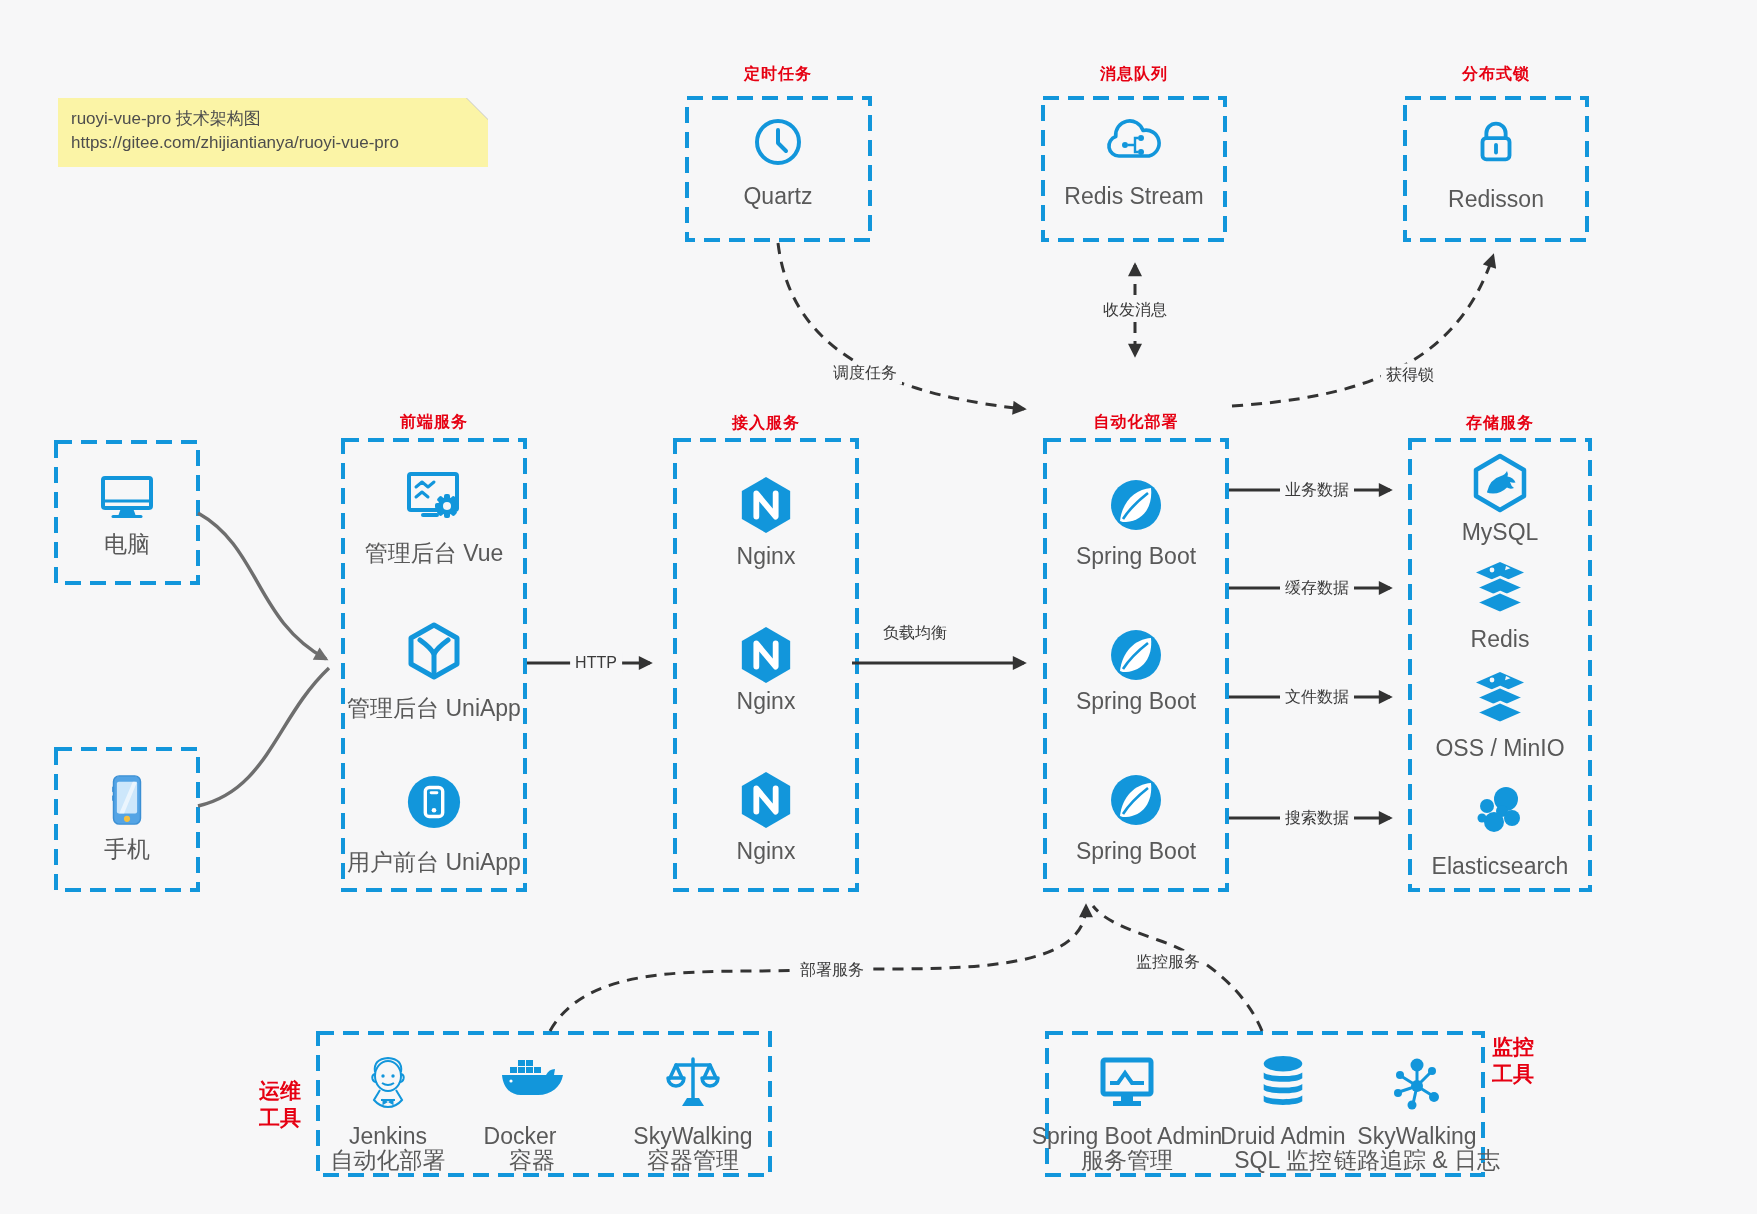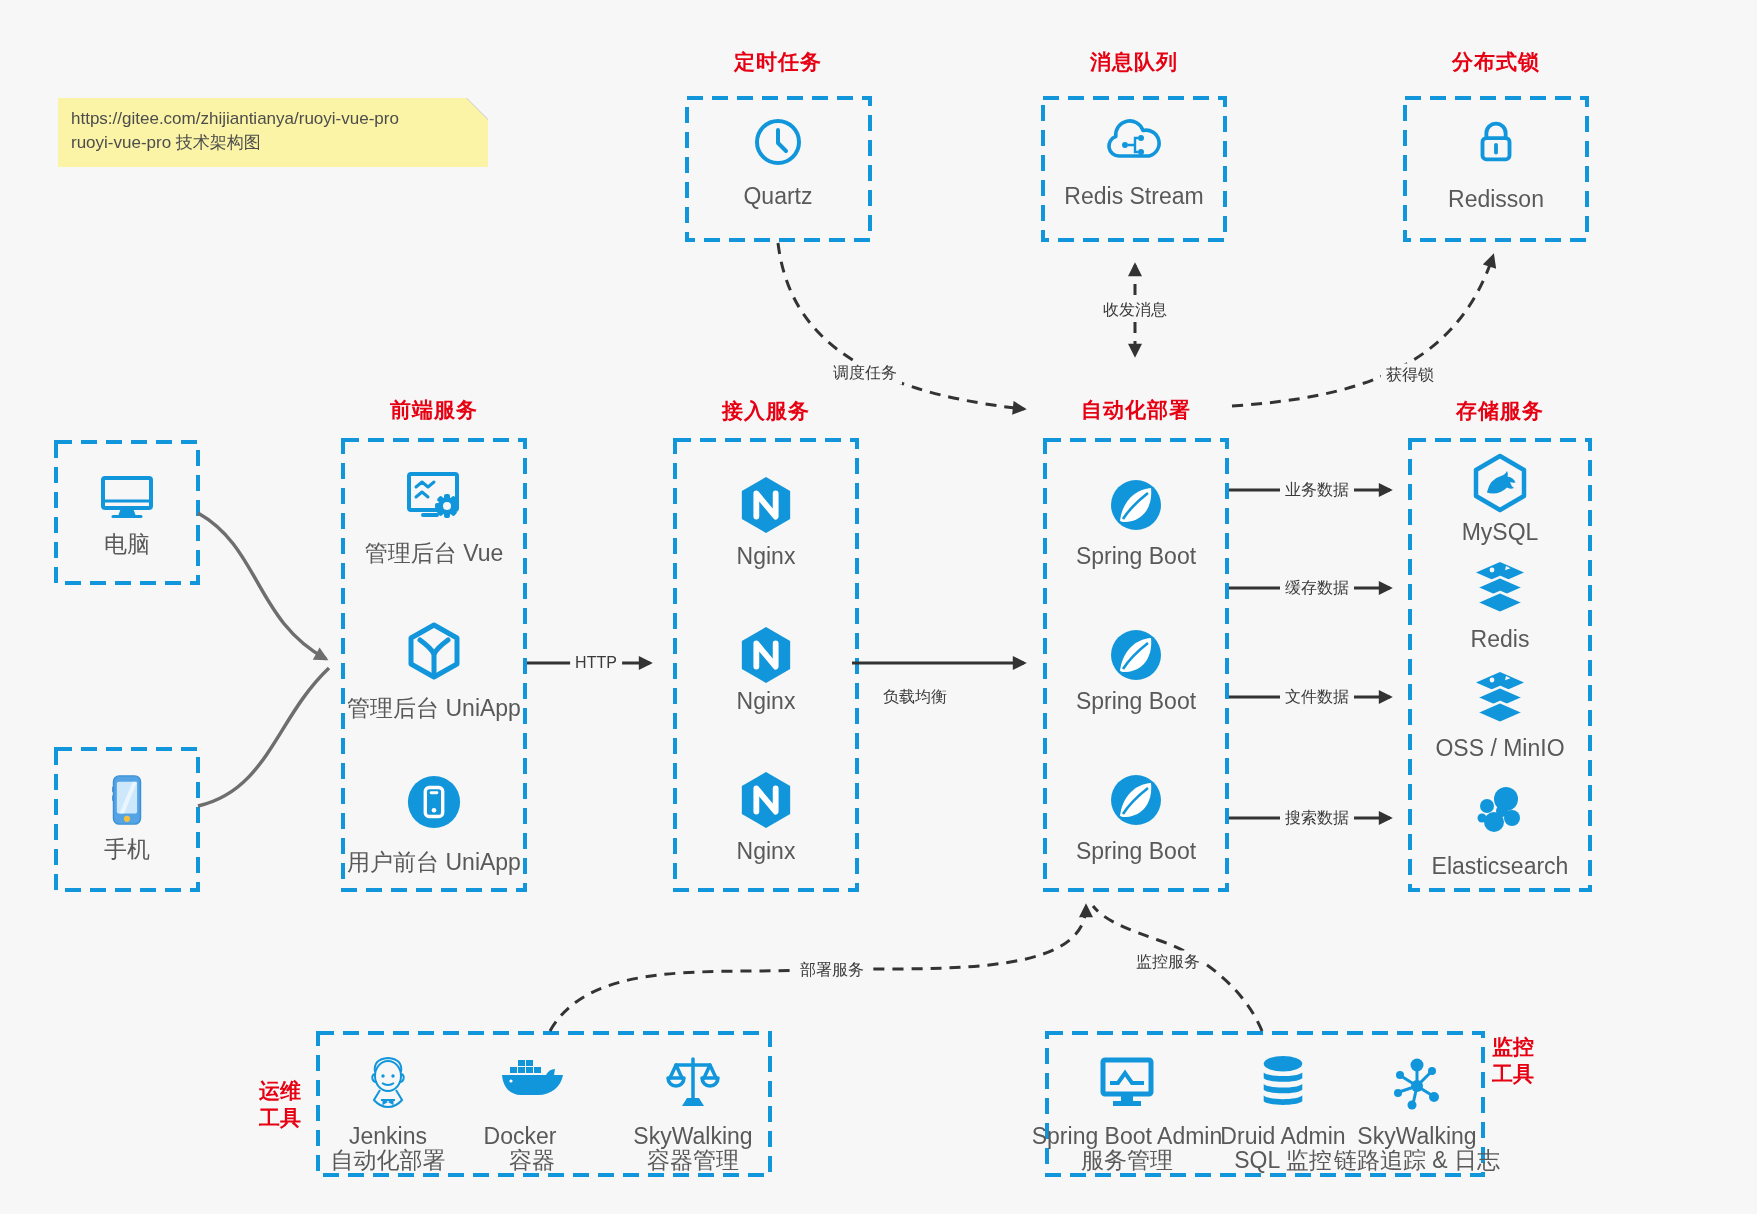--- a/index.html
+++ b/index.html
@@ -1,21 +1,21 @@
 <!DOCTYPE html>
 <html><head>
 <meta charset="utf-8">
 <style>
   html,body{margin:0;padding:0;background:#f7f7f8;}
   .canvas{position:relative;width:1757px;height:1214px;background:#f7f7f8;
     font-family:"Liberation Sans","DejaVu Sans",sans-serif;overflow:hidden;}
   .abs{position:absolute;}
   .ctr{transform:translate(-50%,-50%);}
   .overlay{position:absolute;left:0;top:0;pointer-events:none;}
-  .red-title{color:#e60012;font-size:21px;font-weight:bold;white-space:nowrap;letter-spacing:1px;}
+  .red-title{color:#e60012;font-size:16px;font-weight:bold;white-space:nowrap;letter-spacing:1px;margin-top:12px;}
   .side-title{color:#e60012;font-size:21px;font-weight:bold;line-height:27px;text-align:center;white-space:nowrap;}
   .node-label{color:#595959;font-size:23px;white-space:nowrap;text-align:center;}
   .edge-label{color:#3a3a3a;font-size:16px;background:#f7f7f8;padding:1px 5px;white-space:nowrap;text-align:center;}
   .note{position:absolute;left:58px;top:98px;width:430px;height:69px;background:#fbf4a6;
     box-sizing:border-box;padding:9px 0 0 13px;color:#4d4d4d;font-size:17px;line-height:24px;}
   .note-fold{position:absolute;top:0;right:0;width:0;height:0;
     border-top:22px solid #c9c9c9;border-left:22px solid transparent;}
   .note-fold-cut{position:absolute;top:-1px;right:-1px;width:0;height:0;
     border-right:23px solid #f7f7f8;border-bottom:23px solid transparent;}
 </style>
@@ -65,22 +65,22 @@
     <g fill="none" stroke="#333" stroke-width="3" stroke-dasharray="11 8">
       <path d="M778 243 C788 325, 845 390, 1024 409" marker-end="url(#ab)"></path>
       <path d="M1135 265 V355" marker-start="url(#ab)" marker-end="url(#ab)"></path>
       <path d="M1232 406 C1350 398, 1455 372, 1493 256" marker-end="url(#ab)"></path>
       <path d="M550 1031 C590 960, 706 974, 806 970 C920 966, 1086 982, 1086 906" marker-end="url(#ab)"></path>
       <path d="M1262 1031 C1246 992, 1206 956, 1158 940 C1130 930, 1106 922, 1093 906"></path>
     </g>
   </svg>
 
   <div class="note">
+    <div>ruoyi-vue-pro 技术架构图</div>
     <div>https://gitee.com/zhijiantianya/ruoyi-vue-pro</div>
-    <div>ruoyi-vue-pro 技术架构图</div>
     <div class="note-fold"></div>
     <div class="note-fold-cut"></div>
   </div>
 
   <div class="abs ctr red-title" style="left:778px;top:62px">定时任务</div>
   <div class="abs ctr red-title" style="left:1134px;top:62px">消息队列</div>
   <div class="abs ctr red-title" style="left:1496px;top:62px">分布式锁</div>
   <div class="abs ctr red-title" style="left:434px;top:410px">前端服务</div>
   <div class="abs ctr red-title" style="left:766px;top:411px">接入服务</div>
   <div class="abs ctr red-title" style="left:1136px;top:410px">自动化部署</div>
@@ -327,21 +327,21 @@
       <circle cx="43" cy="15" r="4"></circle>
     </g>
   </svg>
   <div class="abs ctr node-label" style="left:1417px;top:1136px">SkyWalking</div>
   <div class="abs ctr node-label" style="left:1417px;top:1160px">链路追踪 &amp; 日志</div>
 
   <div class="abs ctr edge-label" style="left:865px;top:373px">调度任务</div>
   <div class="abs ctr edge-label" style="left:1135px;top:310px">收发消息</div>
   <div class="abs ctr edge-label" style="left:1410px;top:375px">获得锁</div>
   <div class="abs ctr edge-label" style="left:596px;top:663px">HTTP</div>
-  <div class="abs ctr edge-label" style="left:915px;top:697px">负载均衡</div>
+  <div class="abs ctr edge-label" style="left:915px;top:633px">负载均衡</div>
   <div class="abs ctr edge-label" style="left:1317px;top:490px">业务数据</div>
   <div class="abs ctr edge-label" style="left:1317px;top:588px">缓存数据</div>
   <div class="abs ctr edge-label" style="left:1317px;top:697px">文件数据</div>
   <div class="abs ctr edge-label" style="left:1317px;top:818px">搜索数据</div>
   <div class="abs ctr edge-label" style="left:832px;top:970px">部署服务</div>
   <div class="abs ctr edge-label" style="left:1168px;top:962px">监控服务</div>
 
 </div>
 
 </body></html>

